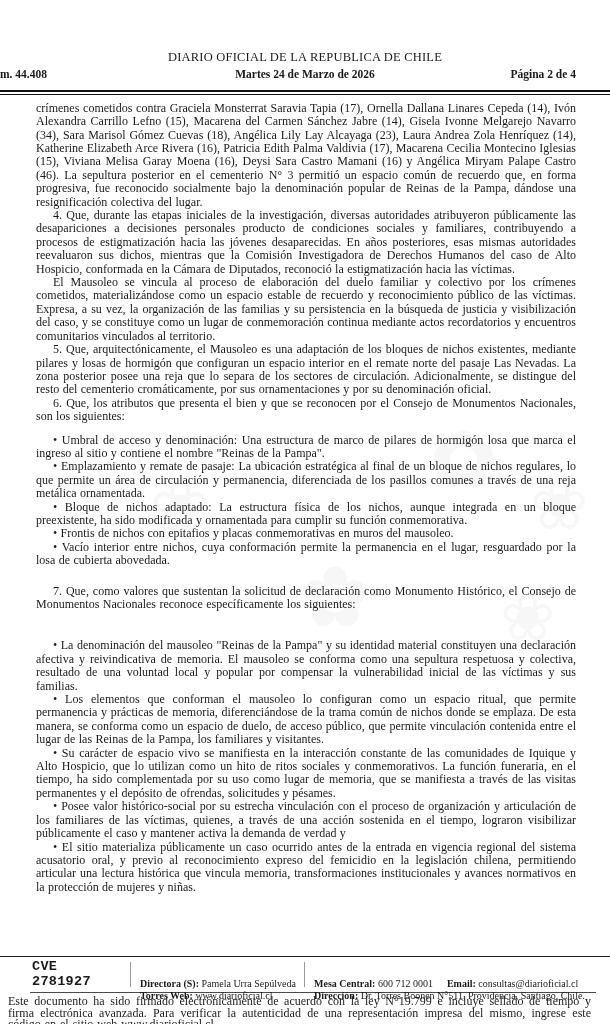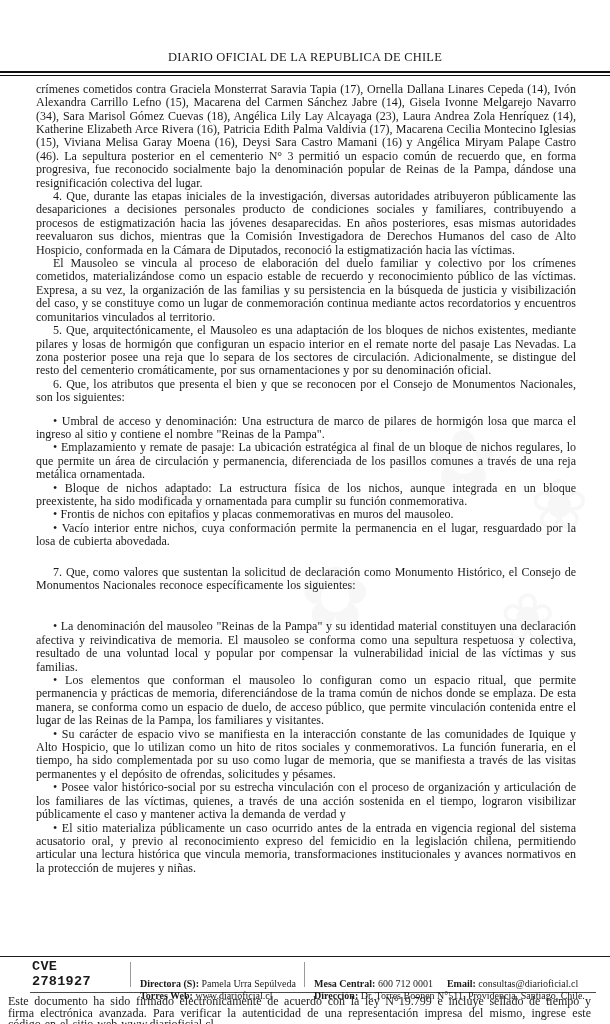--- a/index.html
+++ b/index.html
@@ -61,20 +61,25 @@
 <div class="page">
 
   <span class="wm" style="left:430px;top:420px;font-size:80px;">✿</span>
   <span class="wm" style="left:530px;top:470px;font-size:70px;">❀</span>
   <span class="wm" style="left:150px;top:470px;font-size:72px;">❀</span>
   <span class="wm" style="left:300px;top:555px;font-size:84px;">✿</span>
   <span class="wm" style="left:500px;top:585px;font-size:66px;">❀</span>
 
   <div class="header">
     <div class="doc-title">DIARIO OFICIAL DE LA REPUBLICA DE CHILE</div>
+    <div class="meta-row">
+      <span class="issue">m. 44.408</span>
+      <span class="date">Martes 24 de Marzo de 2026</span>
+      <span class="page-num">Página 2 de 4</span>
+    </div>
     <div class="rule-double">
       <div class="thick"></div>
       <div class="thin"></div>
     </div>
   </div>
 
   <main class="doc-body" id="body-blocks">
       <p class="para flush">crímenes cometidos contra Graciela Monsterrat Saravia Tapia (17), Ornella Dallana Linares Cepeda (14), Ivón Alexandra Carrillo Lefno (15), Macarena del Carmen Sánchez Jabre (14), Gisela Ivonne Melgarejo Navarro (34), Sara Marisol Gómez Cuevas (18), Angélica Lily Lay Alcayaga (23), Laura Andrea Zola Henríquez (14), Katherine Elizabeth Arce Rivera (16), Patricia Edith Palma Valdivia (17), Macarena Cecilia Montecino Iglesias (15), Viviana Melisa Garay Moena (16), Deysi Sara Castro Mamani (16) y Angélica Miryam Palape Castro (46). La sepultura posterior en el cementerio N° 3 permitió un espacio común de recuerdo que, en forma progresiva, fue reconocido socialmente bajo la denominación popular de Reinas de la Pampa, dándose una resignificación colectiva del lugar.</p>
       <p class="para">4. Que, durante las etapas iniciales de la investigación, diversas autoridades atribuyeron públicamente las desapariciones a decisiones personales producto de condiciones sociales y familiares, contribuyendo a procesos de estigmatización hacia las jóvenes desaparecidas. En años posteriores, esas mismas autoridades reevaluaron sus dichos, mientras que la Comisión Investigadora de Derechos Humanos del caso de Alto Hospicio, conformada en la Cámara de Diputados, reconoció la estigmatización hacia las víctimas.</p>
       <p class="para">El Mausoleo se vincula al proceso de elaboración del duelo familiar y colectivo por los crímenes cometidos, materializándose como un espacio estable de recuerdo y reconocimiento público de las víctimas. Expresa, a su vez, la organización de las familias y su persistencia en la búsqueda de justicia y visibilización del caso, y se constituye como un lugar de conmemoración continua mediante actos recordatorios y encuentros comunitarios vinculados al territorio.</p>

